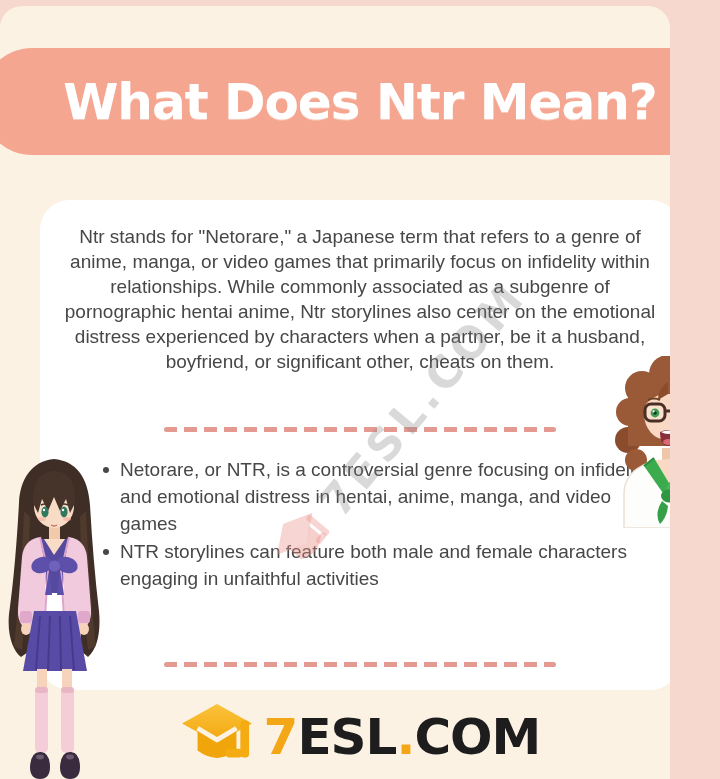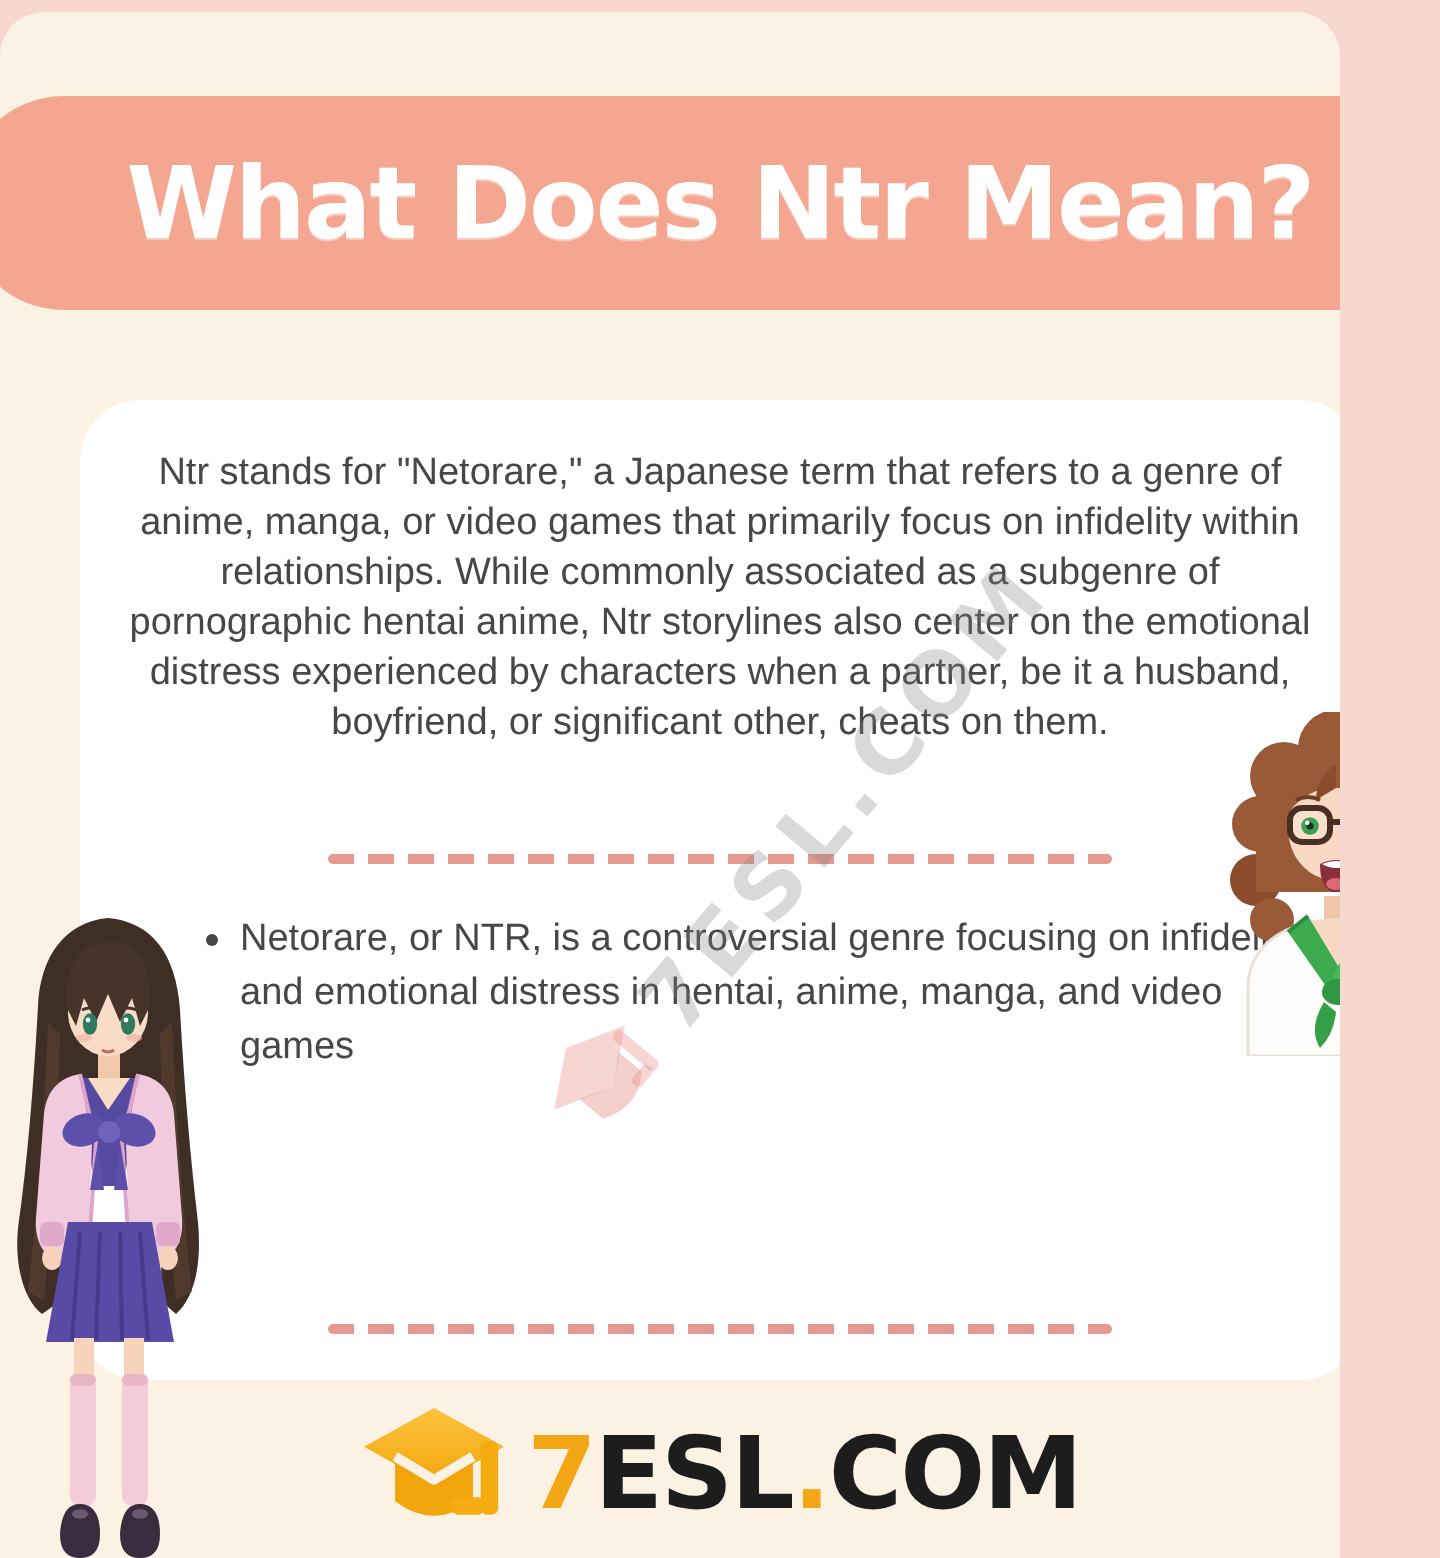--- a/index.html
+++ b/index.html
@@ -112,20 +112,21 @@
     <span class="wm-text">7ESL.COM</span>
   </div>
 
   <div class="card">
     <p class="intro">Ntr stands for "Netorare," a Japanese term that refers to a genre of anime, manga, or video games that primarily focus on infidelity within relationships. While commonly associated as a subgenre of pornographic hentai anime, Ntr storylines also center on the emotional distress experienced by characters when a partner, be it a husband, boyfriend, or significant other, cheats on them.</p>
 
     <div class="divider divider-1"></div>
 
     <ul class="bullets">
       <li>Netorare, or NTR, is a controversial genre focusing on infidelity and emotional distress in hentai, anime, manga, and video games</li>
+      <li>NTR storylines can feature both male and female characters engaging in unfaithful activities</li>
     </ul>
 
     <div class="divider divider-2"></div>
   </div>
 
   <div class="footer">
     <svg style="width:74px;height:70px;flex:none" viewBox="0 0 76 72">
       <defs>
         <linearGradient id="capGrad" x1="0" y1="0" x2="0" y2="1">
           <stop offset="0" stop-color="#fbc33c"></stop>

